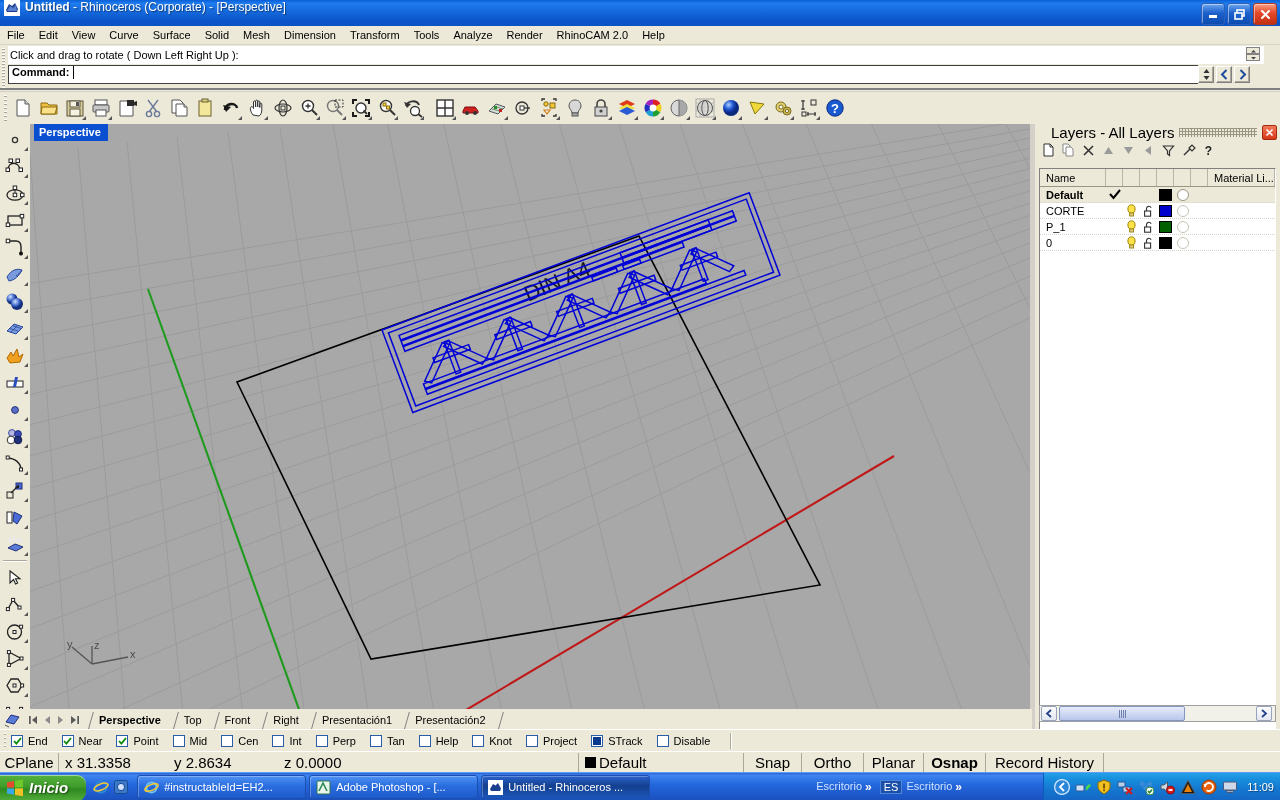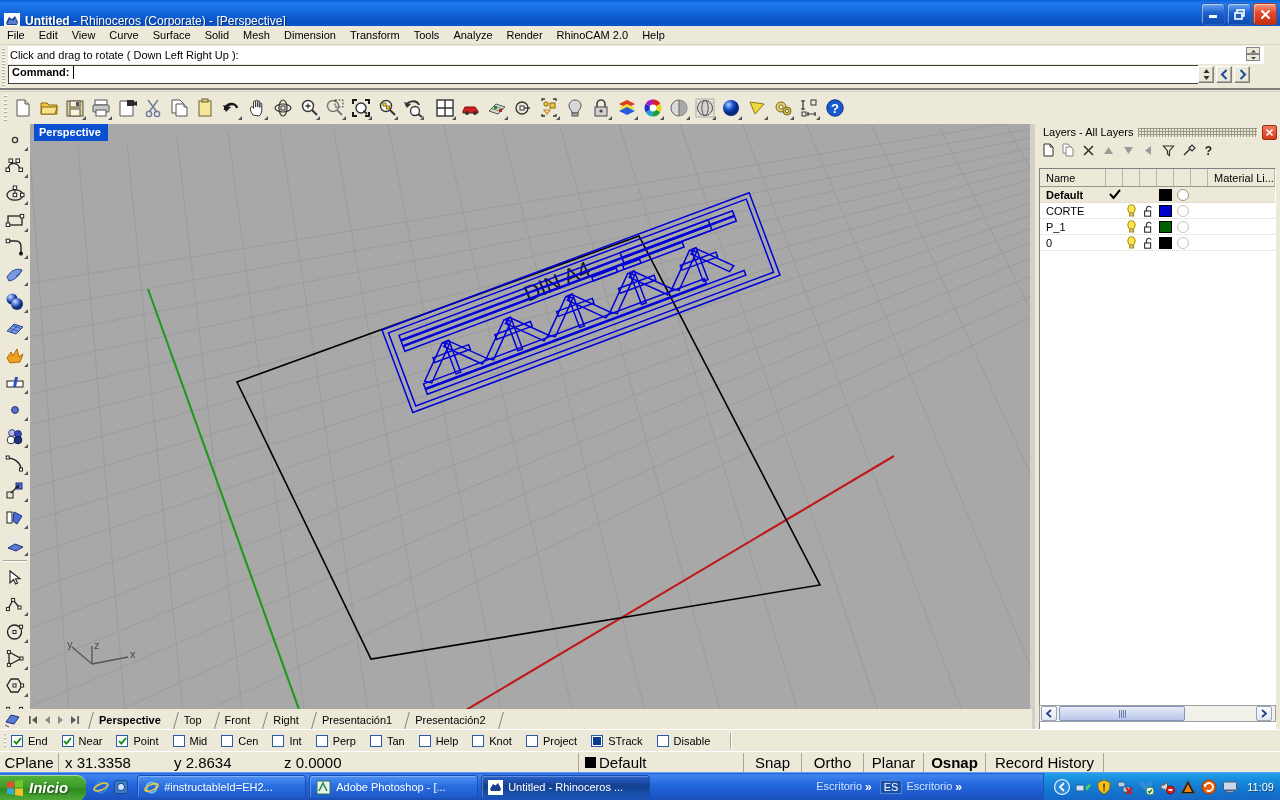--- a/index.html
+++ b/index.html
@@ -9,21 +9,21 @@
     font-size:11px;
     background:#d4d0c8;
     -webkit-font-smoothing:none;
   }
   #app{position:relative;width:1280px;height:800px;}
 
   
   .titlebar{
     position:absolute;left:0;top:0;width:1280px;height:42px;
     background:linear-gradient(180deg,#0a5fd6 0%,#1f7bee 8%,#0a54c8 50%,#0b4fbe 90%,#2b6fd8 100%);
-    display:flex;align-items:center;
+    display:flex;
   }
   .titlebar .tb-icon{
     width:16px;height:16px;margin-left:4px;margin-right:5px;flex:0 0 auto;position:relative;
   }
   .titlebar .tb-text{
     color:#fff;font-weight:bold;font-size:12px;letter-spacing:0px;
     text-shadow:1px 1px 1px rgba(0,0,0,.45);white-space:nowrap;
   }
   .tb-text .thin{font-weight:normal;}
   .tb-btns{position:absolute;right:3px;top:3px;display:flex;gap:2px;}
@@ -122,21 +122,21 @@
   .vp-right-bar{
     position:absolute;left:1030px;top:124px;width:5px;height:585px;background:#d4d0c8;
   }
 
   
   .layers{
     position:absolute;left:1035px;top:124px;width:245px;height:605px;
     background:#ece9d8;
   }
   .lay-title{
-    height:16px;display:flex;align-items:center;font-size:11px;color:#000;padding-left:8px;position:relative;
+    height:16px;display:flex;align-items:center;font-size:15px;color:#000;padding-left:16px;position:relative;
   }
   .lay-dots{
     flex:1;height:9px;margin:0 5px;
     background-image:repeating-linear-gradient(90deg,#9a9684 0 1px,transparent 1px 3px),
                      repeating-linear-gradient(180deg,#9a9684 0 1px,transparent 1px 3px);
     background-size:3px 3px;
   }
   .lay-close{
     width:13px;height:13px;margin-right:3px;border-radius:2px;
     background:linear-gradient(180deg,#f07a5a,#d8381a);border:1px solid #a32a0e;

